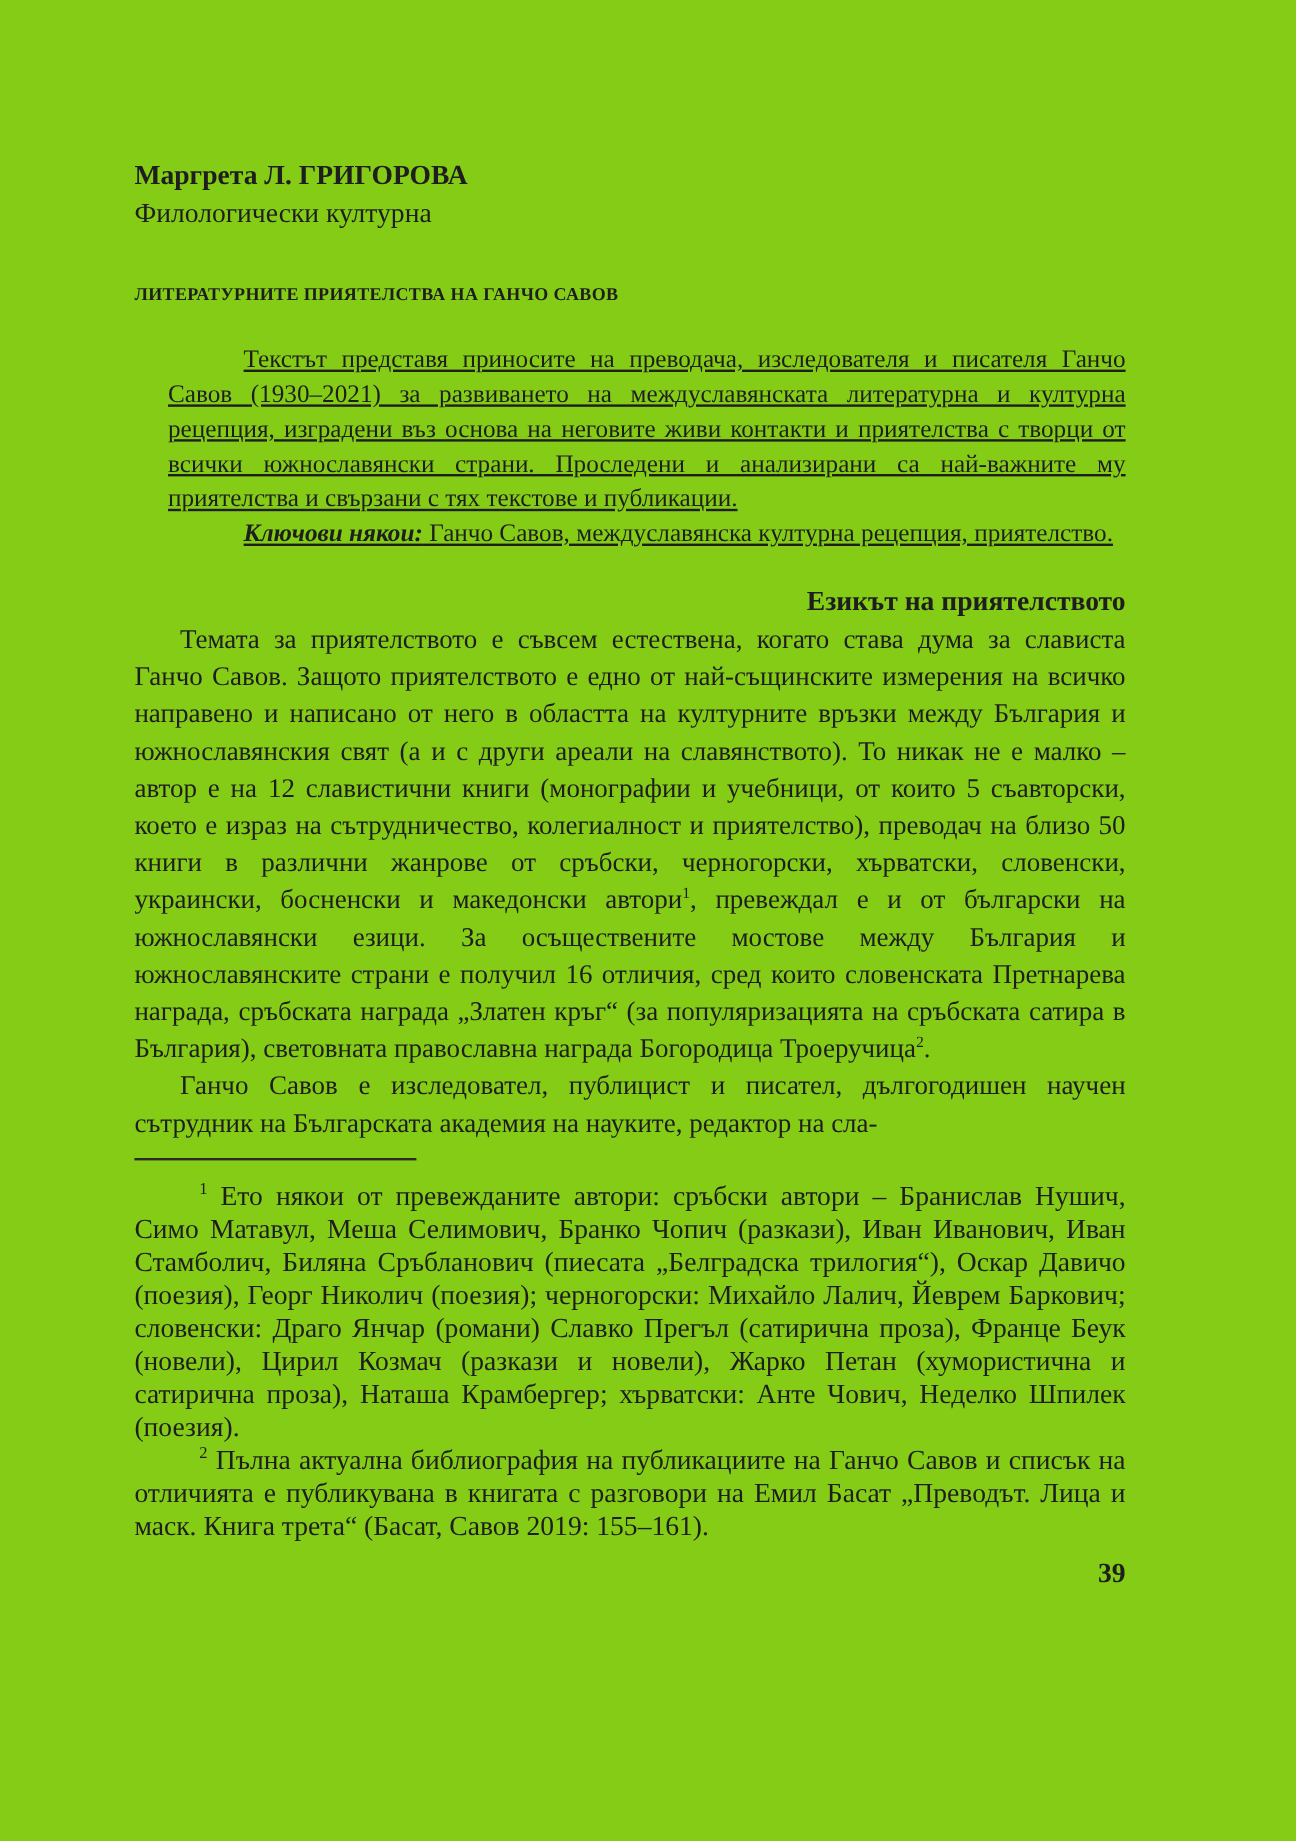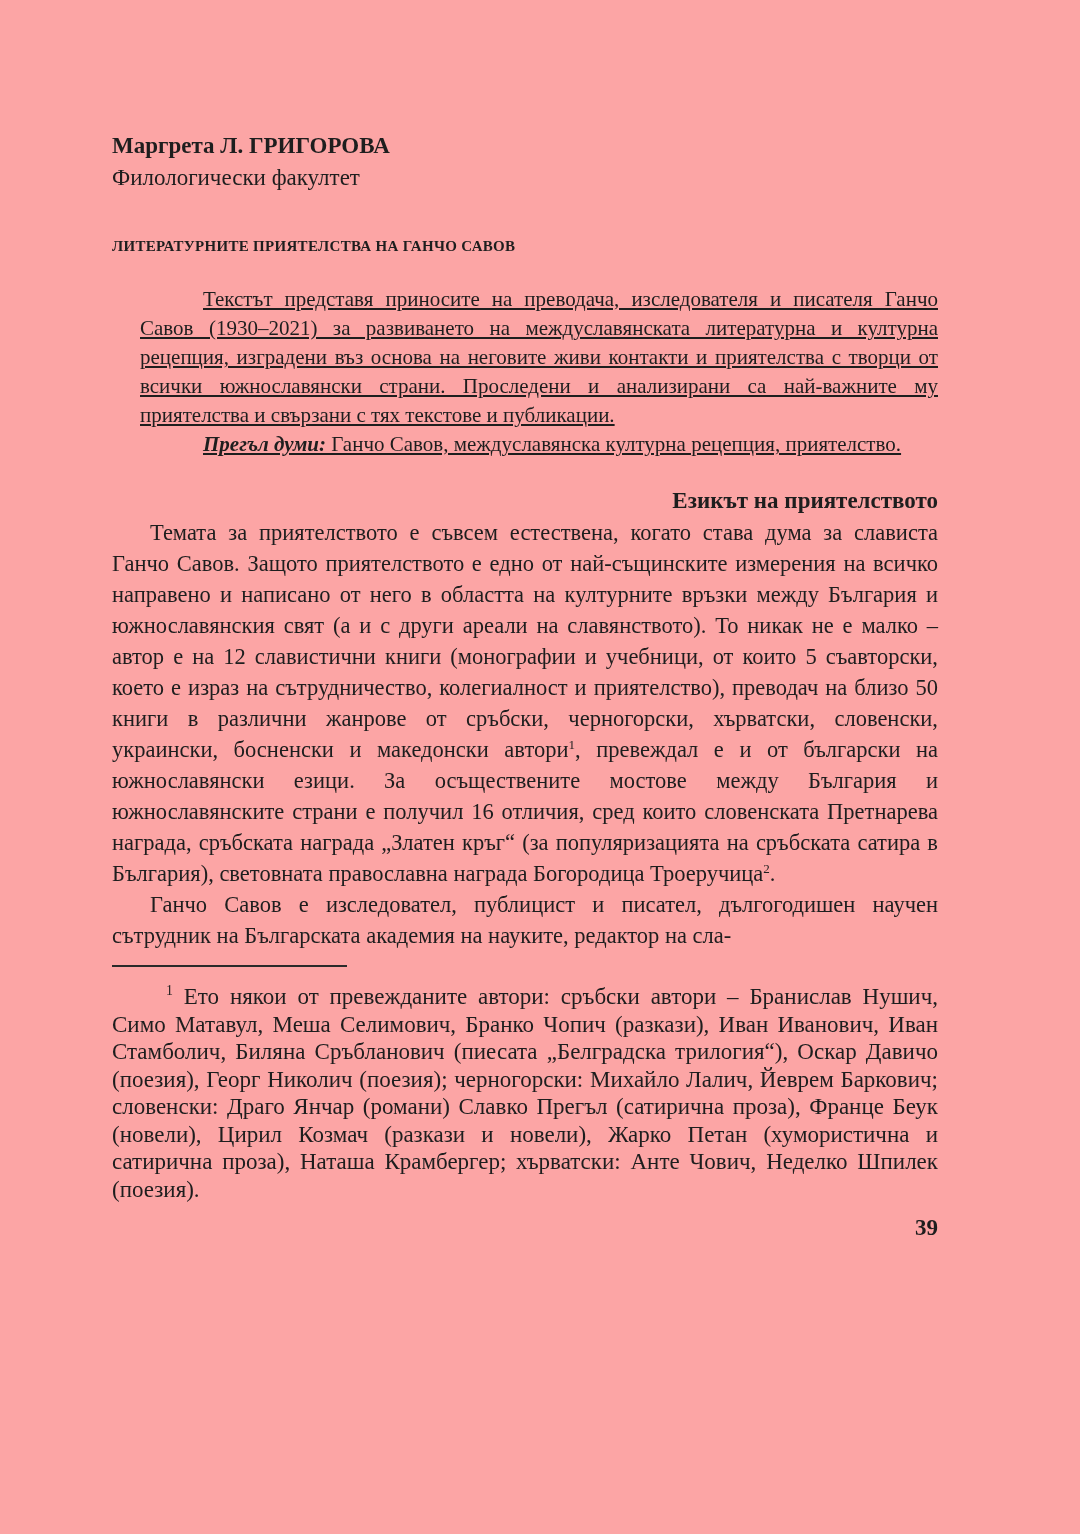--- a/index.html
+++ b/index.html
@@ -2,21 +2,21 @@
 <html lang="bg"><head>
 <meta charset="utf-8">
 <style>
   html, body { margin: 0; padding: 0; }
   body { background: #ffffff; }
 
   .page {
     position: relative;
     width: 1080px;
     height: 1534px;
-    background: #fca5a5;
+    background: #84cc16;
     font-family: "Liberation Serif", "DejaVu Serif", serif;
     color: #1e1e1e;
     overflow: hidden;
   }
 
   .content {
     position: absolute;
     left: 112px;
     top: 130px;
     width: 826px;
@@ -86,38 +86,39 @@
   }
 </style>
 </head>
 <body>
 
 <div class="page">
   <div class="content">
 
     <header class="doc-header">
       <p class="author">Маргрета Л. ГРИГОРОВА</p>
-      <p class="affil">Филологически факултет</p>
+      <p class="affil">Филологически културна</p>
     </header>
 
     <h1 class="article-title">ЛИТЕРАТУРНИТЕ ПРИЯТЕЛСТВА НА ГАНЧО САВОВ</h1>
 
     <section class="abstract">
       <p>Текстът представя приносите на преводача, изследователя и писателя Ганчо Савов (1930–2021) за развиването на междуславянската литературна и културна рецепция, изградени въз основа на неговите живи контакти и приятелства с творци от всички южнославянски страни. Проследени и анализирани са най-важните му приятелства и свързани с тях текстове и публикации.</p>
-      <p><span class="kw-label">Прегъл думи:</span><span> Ганчо Савов, междуславянска културна рецепция, приятелство.</span></p>
+      <p><span class="kw-label">Ключови някои:</span><span> Ганчо Савов, междуславянска културна рецепция, приятелство.</span></p>
     </section>
 
     <h2 class="section-heading">Езикът на приятелството</h2>
 
     <p class="body-para"><span>Темата за приятелството е съвсем естествена, когато става дума за слависта Ганчо Савов. Защото приятелството е едно от най-същинските измерения на всичко направено и написано от него в областта на културните връзки между България и южнославянския свят (а и с други ареали на славянството). То никак не е малко – автор е на 12 славистични книги (монографии и учебници, от които 5 съавторски, което е израз на сътрудничество, колегиалност и приятелство), преводач на близо 50 книги в различни жанрове от сръбски, черногорски, хърватски, словенски, украински, босненски и македонски автори</span><sup class="fn-ref">1</sup><span>, превеждал е и от български на южнославянски езици. За осъществените мостове между България и южнославянските страни е получил 16 отличия, сред които словенската Претнарева награда, сръбската награда „Златен кръг“ (за популяризацията на сръбската сатира в България), световната православна награда Богородица Троеручица</span><sup class="fn-ref">2</sup><span>.</span></p>
 
     <p class="body-para">Ганчо Савов е изследовател, публицист и писател, дългогодишен научен сътрудник на Българската академия на науките, редактор на сла-</p>
 
     <div class="footnote-rule"></div>
 
     <div class="footnotes">
       <p class="footnote"><sup>1</sup><span> Ето някои от превежданите автори: сръбски автори – Бранислав Нушич, Симо Матавул, Меша Селимович, Бранко Чопич (разкази), Иван Иванович, Иван Стамболич, Биляна Сръбланович (пиесата „Белградска трилогия“), Оскар Давичо (поезия), Георг Николич (поезия); черногорски: Михайло Лалич, Йеврем Баркович; словенски: Драго Янчар (романи) Славко Прегъл (сатирична проза), Франце Беук (новели), Цирил Козмач (разкази и новели), Жарко Петан (хумористична и сатирична проза), Наташа Крамбергер; хърватски: Анте Чович, Неделко Шпилек (поезия).</span></p>
+      <p class="footnote"><sup>2</sup><span> Пълна актуална библиография на публикациите на Ганчо Савов и списък на отличията е публикувана в книгата с разговори на Емил Басат „Преводът. Лица и маск. Книга трета“ (Басат, Савов 2019: 155–161).</span></p>
     </div>
 
     <div class="page-number">39</div>
 
   </div>
 </div>
 
 </body></html>

